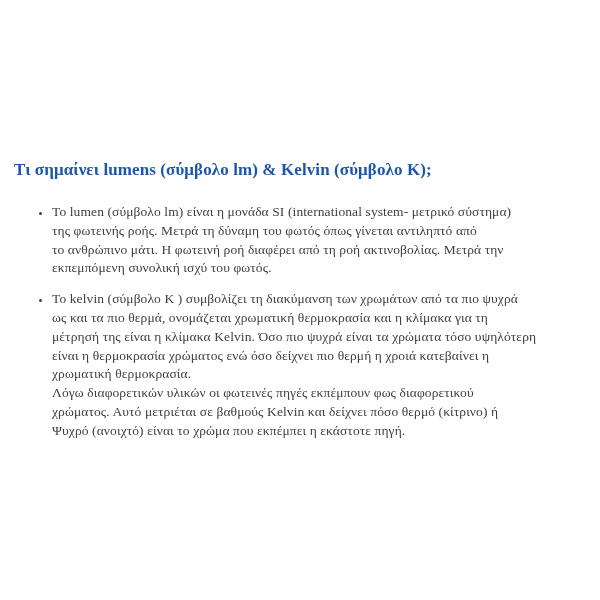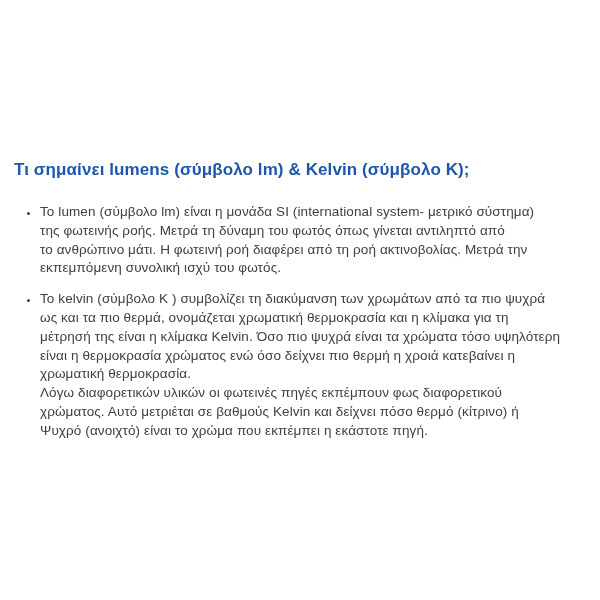--- a/index.html
+++ b/index.html
@@ -9,37 +9,38 @@
     width: 600px;
     height: 600px;
     overflow: hidden;
     font-family: "Liberation Sans", "DejaVu Sans", sans-serif;
   }
   .page {
     position: relative;
     width: 600px;
     height: 600px;
     background: #ffffff;
+    font-family: Liberation Serif, serif;
   }
   .content {
     position: absolute;
     top: 160px;
     left: 14px;
     width: 578px;
   }
   .heading {
     margin: 0 0 23px 0;
     font-size: 17px;
     font-weight: bold;
     letter-spacing: 0.1px;
     color: #1d57ad;
     line-height: 20px;
   }
   ul.points {
-    margin: 0;
+    margin: 12px;
     padding: 0 0 0 26px;
     list-style: disc;
   }
   ul.points li {
     font-size: 13.5px;
     line-height: 18.8px;
     color: #3e4045;
     letter-spacing: 0.1px;
     margin: 0 0 12px 0;
     white-space: pre-line;

